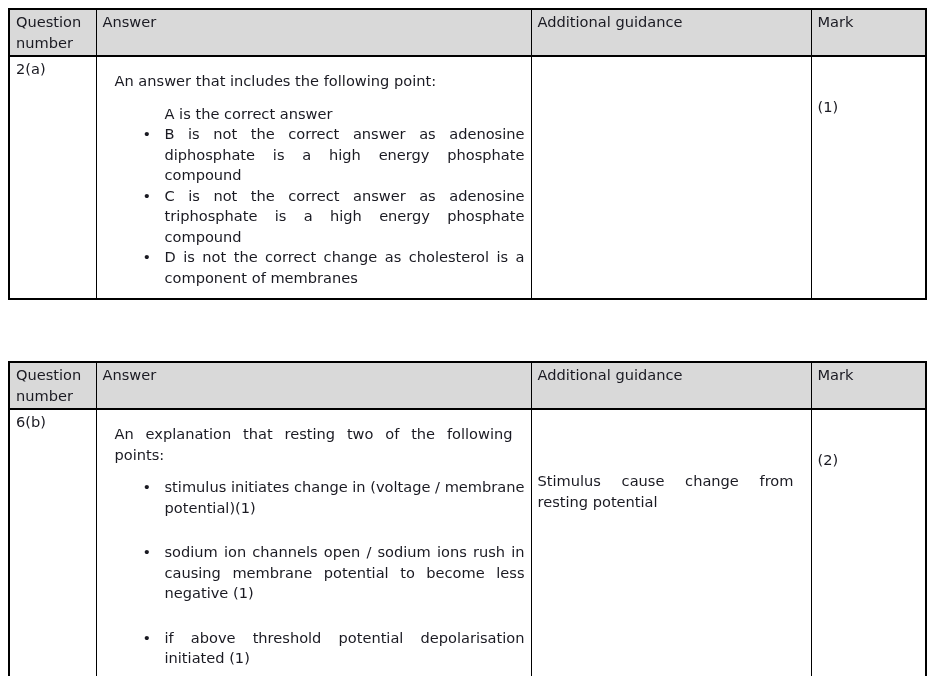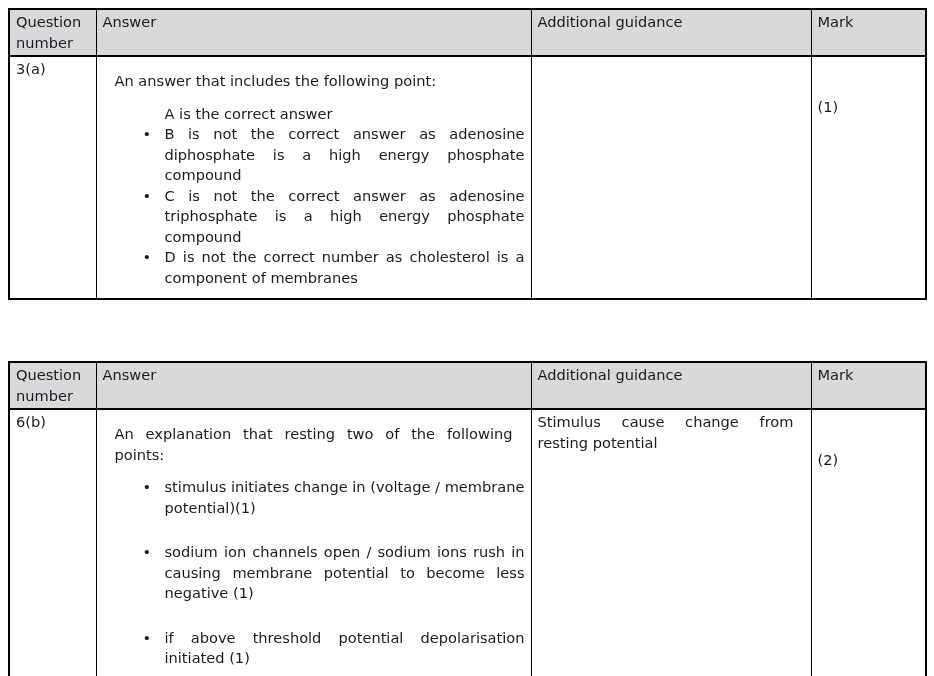--- a/index.html
+++ b/index.html
@@ -40,21 +40,21 @@
   .intro{text-align:justify;max-width:421px;margin:12px;}
   .list{margin-top:6px;}
   .li{
     position:relative;padding-left:62px;width:422px;
     text-align:justify;
   }
   .t2 .li + .li{margin-top:24px;}
   .bullet{
     position:absolute;left:40px;top:0;
   }
-  .guidance-text{width:256px;text-align:justify;}
+  .guidance-text{margin-top:59px;width:256px;text-align:justify;}
   .mark-text{margin-top:38px;}
 </style>
 </head>
 <body>
 
 <div class="page">
 
   <table class="ms t1">
     <colgroup>
       <col class="c-qn">
@@ -66,40 +66,40 @@
       <tr>
         <th>Question number</th>
         <th>Answer</th>
         <th>Additional guidance</th>
         <th>Mark</th>
       </tr>
     </thead>
     <tbody>
       <tr>
         <td>
-          <div>3(a)</div>
+          <div>2(a)</div>
         </td>
         <td>
           <p class="intro">An answer that includes the following point:</p>
           <div class="list">
             <div class="li no-bullet">
               
               <span>A is the correct answer</span>
             </div>
             <div class="li">
               <span class="bullet">•</span>
               <span>B is not the correct answer as adenosine diphosphate is a high energy phosphate compound</span>
             </div>
             <div class="li">
               <span class="bullet">•</span>
               <span>C is not the correct answer as adenosine triphosphate is a high energy phosphate compound</span>
             </div>
             <div class="li">
               <span class="bullet">•</span>
-              <span>D is not the correct number as cholesterol is a component of membranes</span>
+              <span>D is not the correct change as cholesterol is a component of membranes</span>
             </div>
           </div>
         </td>
         <td>
           <div class="guidance-text"></div>
         </td>
         <td>
           <div class="mark-text">(1)</div>
         </td>
       </tr>

